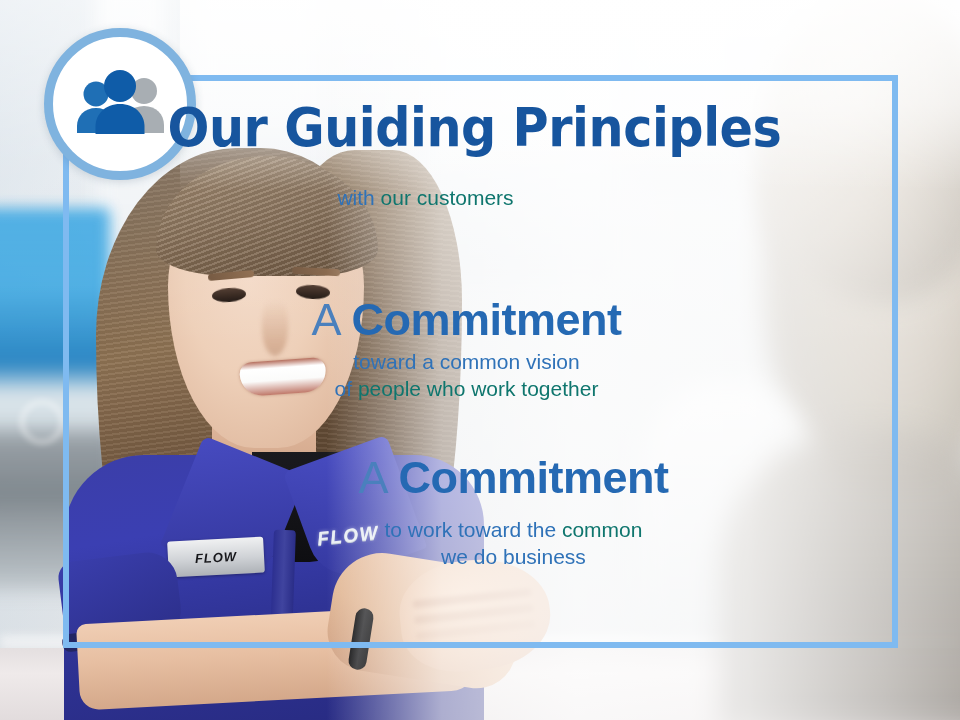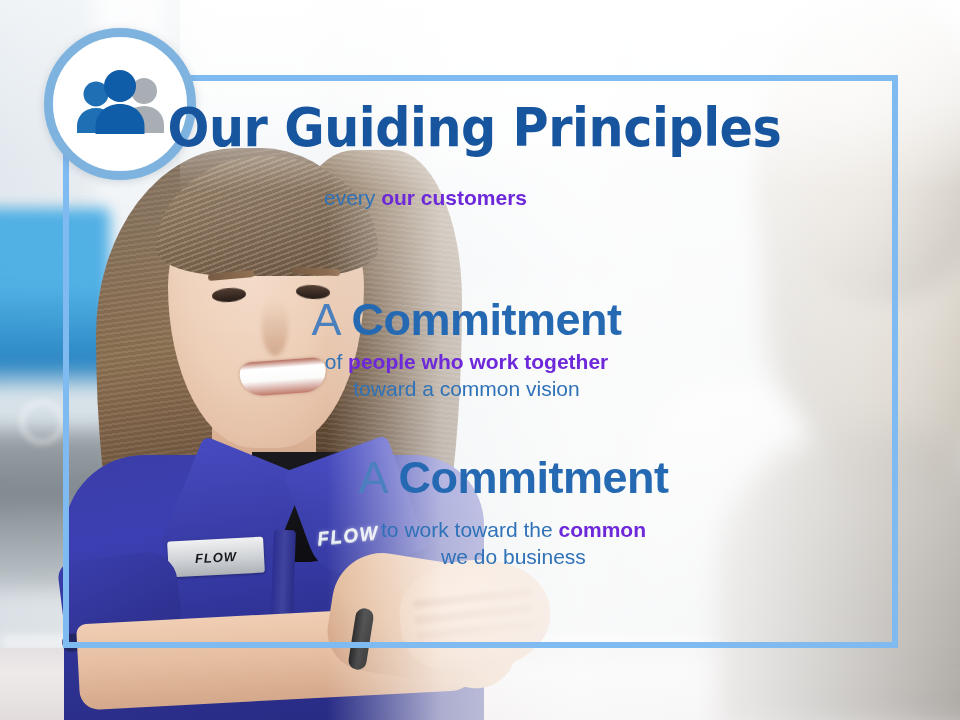--- a/index.html
+++ b/index.html
@@ -291,21 +291,21 @@
     color:#2f72b8;
     white-space:nowrap;
   }
   .p-head .art { font-weight:400; color:#4a80bd; letter-spacing:0; }
   .p-head .key { font-weight:700; color:#2569b3; letter-spacing:-.5px; }
   .p-sub {
     font-family:"Liberation Sans", sans-serif;
     font-size:21px; line-height:1.28; color:#2f72b8;
     font-weight:400; margin-top:6px;
   }
-  .p-sub b { font-weight:700; color:#6d28d9; }
+  .p-sub b { font-weight:400; color:#0f766e; }
 
   .p1 { top:104px; padding-right:110px; }
   .p2 { top:222px; padding-right:28px; }
   .p3 { top:380px; padding-left:66px; }
   .p3 .p-sub { margin-top:16px; }
 </style>
 </head>
 <body>
 
 <div id="stage">
@@ -376,31 +376,31 @@
       <path d="M50 35c-14.5 0-24.5 10-24.5 22.5V65h49v-7.5C74.5 45 64.5 35 50 35z" fill="#0f5ca8"></path>
     </svg>
   </div>
 
   <div class="content">
 
     <div class="title">Our Guiding Principles</div>
 
     <div class="principle p1">
       <div class="p-sub">
-        <div><span>every </span><b>our customers</b></div>
+        <div><span>with </span><b>our customers</b></div>
       </div>
     </div>
 
     <div class="principle p2">
       <div class="p-head">
         <span class="art">A </span><span class="key">Commitment</span>
       </div>
       <div class="p-sub">
+        <div><span>toward a common vision</span></div>
         <div><span>of </span><b>people who work together</b></div>
-        <div><span>toward a common vision</span></div>
       </div>
     </div>
 
     <div class="principle p3">
       <div class="p-head">
         <span class="art">A </span><span class="key">Commitment</span>
       </div>
       <div class="p-sub">
         <div><span>to work toward the </span><b>common</b></div>
         <div><span>we do business</span></div>

